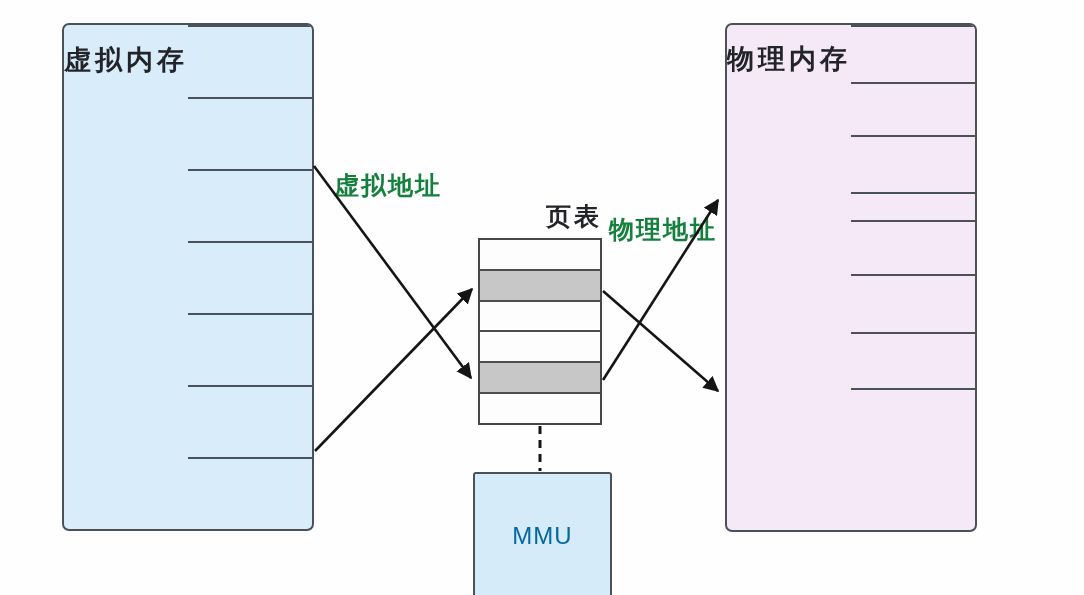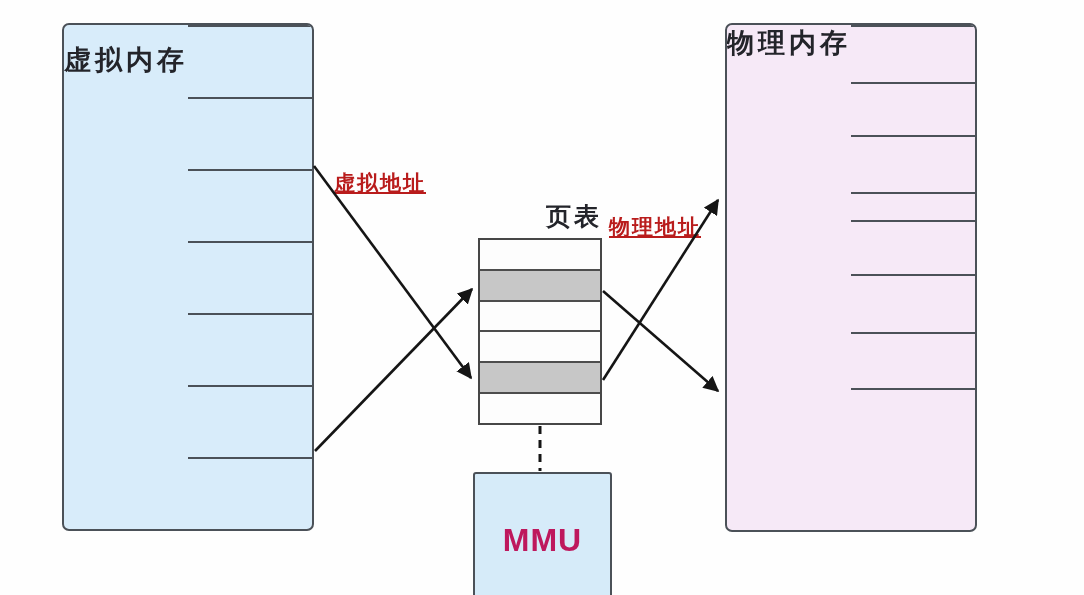--- a/index.html
+++ b/index.html
@@ -22,21 +22,21 @@
     overflow:hidden;
     z-index:2;
   }
   #vm-box{left:62px;top:23px;width:252px;height:508px;background:var(--vm-fill,#d8ecfa);}
   #pm-box{left:725px;top:23px;width:252px;height:509px;background:var(--pm-fill,#f6e9f7);}
   .mem-title{
     display:flex;justify-content:center;align-items:flex-start;
     font-size:27px;font-weight:600;letter-spacing:4px;
   }
   #vm-title{height:127px;padding-top:17px;box-sizing:border-box;}
-  #pm-title{height:88px;box-sizing:border-box;}
+  #pm-title{height:88px;padding-top:16px;box-sizing:border-box;}
   .mem-rows{flex:1;display:flex;flex-direction:column;}
   .mem-row{border-top:2px solid var(--border,#4b5158);box-sizing:border-box;}
   .mem-row.flex{flex:1;}
 
   #pt-box{
     position:absolute;left:478px;top:238px;width:124px;height:187px;
     box-sizing:border-box;border:2px solid #474747;background:#fff;
     display:flex;flex-direction:column;z-index:2;
   }
   .pt-row{flex:1;background:#fdfdfd;box-sizing:border-box;}
@@ -48,25 +48,25 @@
     text-align:right;font-size:25px;font-weight:600;letter-spacing:3px;z-index:2;
   }
 
   #mmu-box{
     position:absolute;left:473px;top:472px;width:139px;height:140px;
     box-sizing:border-box;border:2px solid var(--border,#4b5158);
     background:var(--mmu-fill,#d6ebf9);
     display:flex;justify-content:center;align-items:flex-start;
     padding-top:48px;z-index:2;border-radius:3px;
   }
-  #mmu-label{font-size:32px;font-weight:700;letter-spacing:1px;color:#be185d;}
+  #mmu-label{font-size:24px;font-weight:400;letter-spacing:1px;color:#0369a1;}
 
   .edge-label{
-    position:absolute;font-size:21px;font-weight:600;letter-spacing:2px;
-    color:#b91c1c;z-index:4;white-space:nowrap;text-decoration:underline;
+    position:absolute;font-size:25px;font-weight:600;letter-spacing:2px;
+    color:#15803d;z-index:4;white-space:nowrap;
   }
   #va-label{left:334px;top:169px;}
   #pa-label{left:609px;top:169px;margin-top:44px;}
 </style>
 </head>
 <body>
 
 <div id="canvas" style="--vm-fill: #d8ecfa; --pm-fill: #f6e9f7; --pt-gray: #c7c7c7; --mmu-fill: #d6ebf9; --border: #4b5158; --text: #23242a;">
 
   <svg class="overlay" width="1084" height="595" viewBox="0 0 1084 595">

